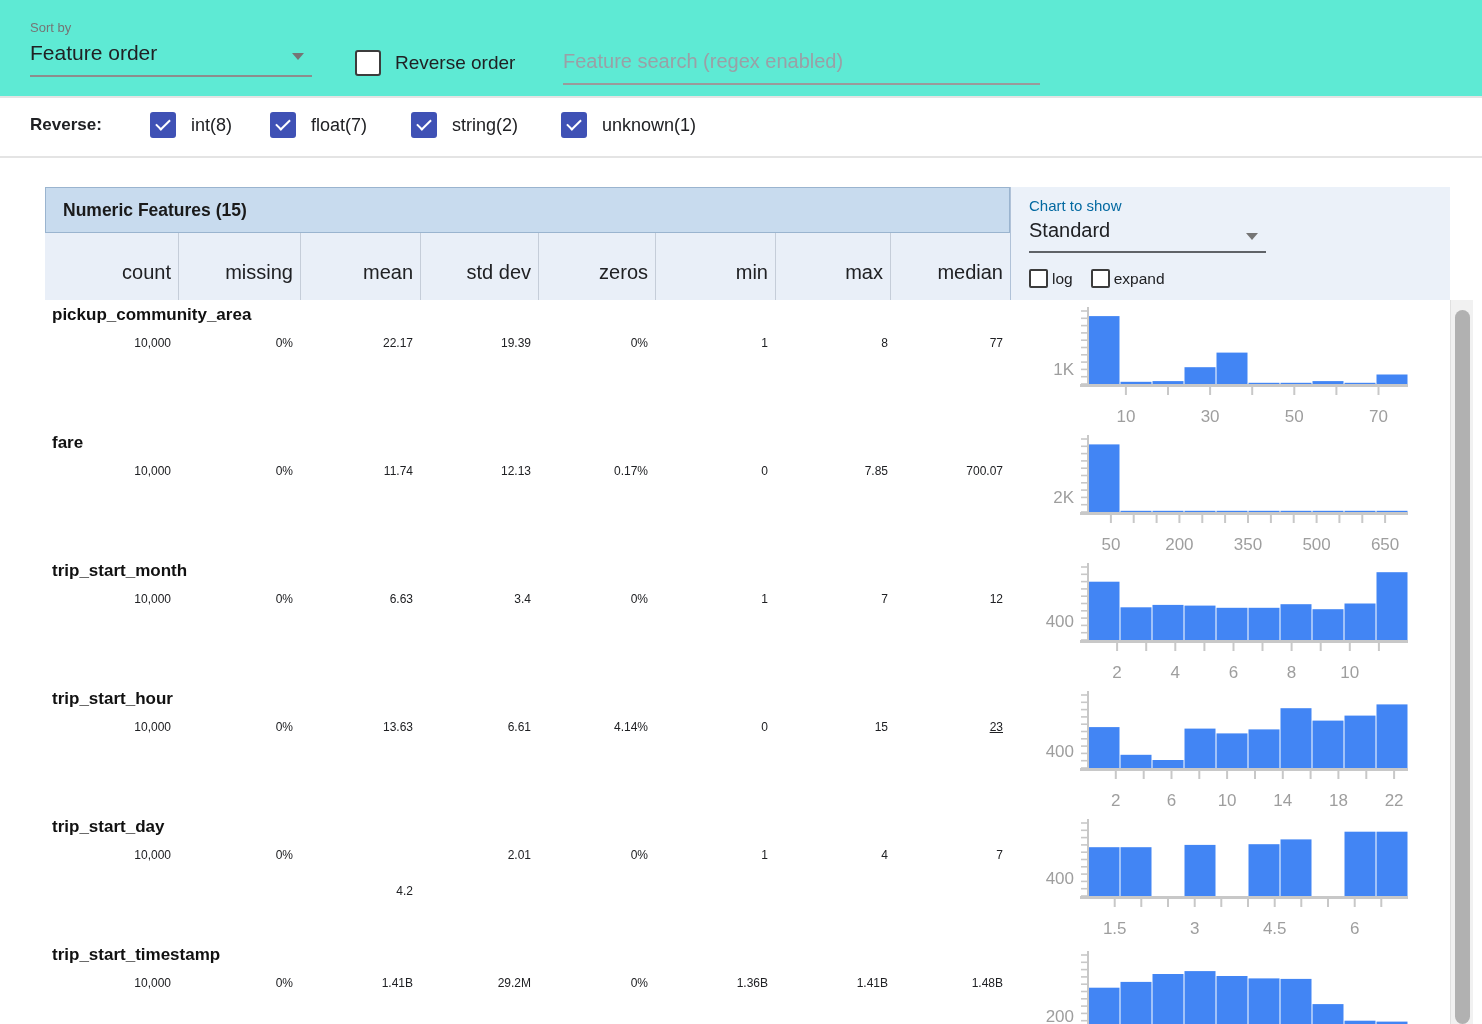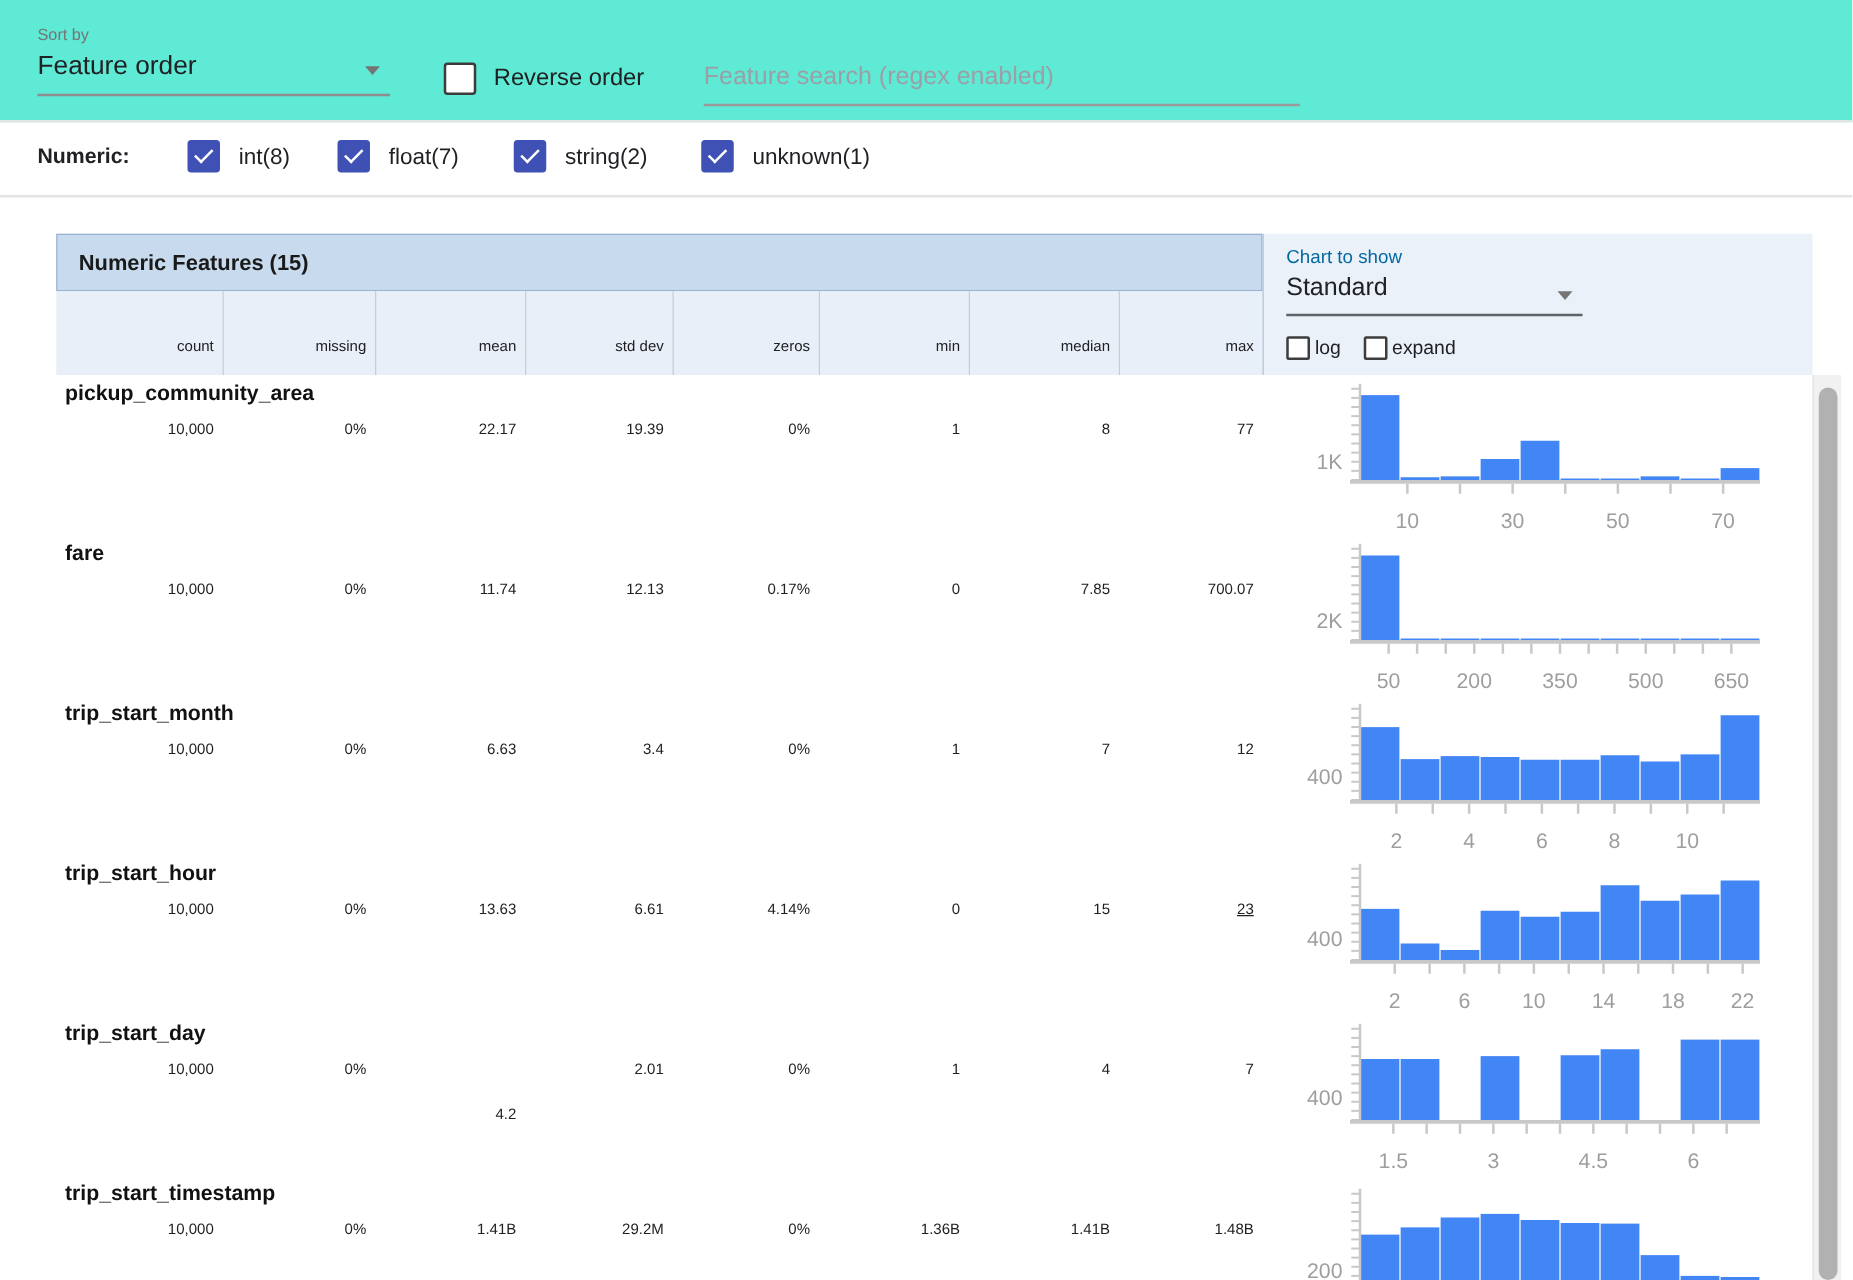--- a/index.html
+++ b/index.html
@@ -31,21 +31,21 @@
   .fitem{position:absolute;top:14px;display:flex;align-items:center;}
   .fitem .cb{width:22px;height:22px;}
   .fitem .ilabel{font-size:18px;margin-left:15px;color:#202124;}
   
   .panel{position:absolute;left:45px;top:187px;width:1405px;}
   .titlebar{position:absolute;left:0;top:0;width:963px;height:44px;background:#c8dbee;border:1px solid #9ab4cf;
     display:flex;align-items:center;}
   .titlebar .t{font-size:17.5px;font-weight:700;padding-left:17px;color:#1a1a1a;}
   .subheader{position:absolute;left:0;top:46px;width:965px;height:67px;background:#e9eff8;display:flex;}
   .hcell{display:flex;align-items:flex-end;justify-content:flex-end;box-sizing:border-box;
-    padding:0 7px 16px 0;font-size:12px;color:#202124;border-left:1px solid #c5cdd9;}
+    padding:0 7px 16px 0;font-size:20px;color:#202124;border-left:1px solid #c5cdd9;}
   .hcell:first-child{border-left:none;}
   .chartctrl{position:absolute;left:965px;top:0;width:440px;height:113px;background:#ebf1f9;border-left:1px solid #b0c2d8;box-sizing:border-box;}
   .chartctrl .lbl{position:absolute;left:18px;top:10px;font-size:15px;color:#0369a1;}
   .chartctrl .sel{position:absolute;left:18px;top:32px;width:237px;border-bottom:2px solid #5f6368;padding-bottom:9px;cursor:pointer;}
   .chartctrl .sel .val{font-size:20px;color:#202124;}
   .chartctrl .opts{position:absolute;left:18px;top:82px;display:flex;align-items:center;}
   .cb.small{width:15px;height:15px;border-width:2px;border-radius:2px;}
   .chartctrl .olabel{font-size:15.5px;margin-left:4px;color:#202124;}
   .chartctrl .olabel.gap{margin-right:18px;}
   
@@ -74,21 +74,21 @@
   <div class="reverse">
     <span class="cb"></span>
     <span class="rlabel">Reverse order</span>
   </div>
   <div class="search">
     <input type="text" placeholder="Feature search (regex enabled)" style="">
   </div>
 </div>
 
 <div class="filterrow">
-  <span class="flabel">Numeric:</span>
+  <span class="flabel">Reverse:</span>
   <div id="filter-items">
       <div class="fitem" style="left: 150px;">
         <span class="cb checked"></span>
         <span class="ilabel">int(8)</span>
       </div>
       <div class="fitem" style="left: 270px;">
         <span class="cb checked"></span>
         <span class="ilabel">float(7)</span>
       </div>
       <div class="fitem" style="left: 411px;">
@@ -106,22 +106,22 @@
   <div class="titlebar">
     <span class="t">Numeric Features (15)</span>
   </div>
   <div class="subheader" id="subheader">
       <div class="hcell" style="width: 133px;">count</div>
       <div class="hcell" style="width: 122px;">missing</div>
       <div class="hcell" style="width: 120px;">mean</div>
       <div class="hcell" style="width: 118px;">std dev</div>
       <div class="hcell" style="width: 117px;">zeros</div>
       <div class="hcell" style="width: 120px;">min</div>
+      <div class="hcell" style="width: 115px;">max</div>
       <div class="hcell" style="width: 120px;">median</div>
-      <div class="hcell" style="width: 115px;">max</div>
     </div>
   <div class="chartctrl">
     <div class="lbl">Chart to show</div>
     <div class="sel">
       <span class="val">Standard</span>
       <span class="caret"></span>
     </div>
     <div class="opts">
       <span class="cb small"></span>
       <span class="olabel gap">log</span>

